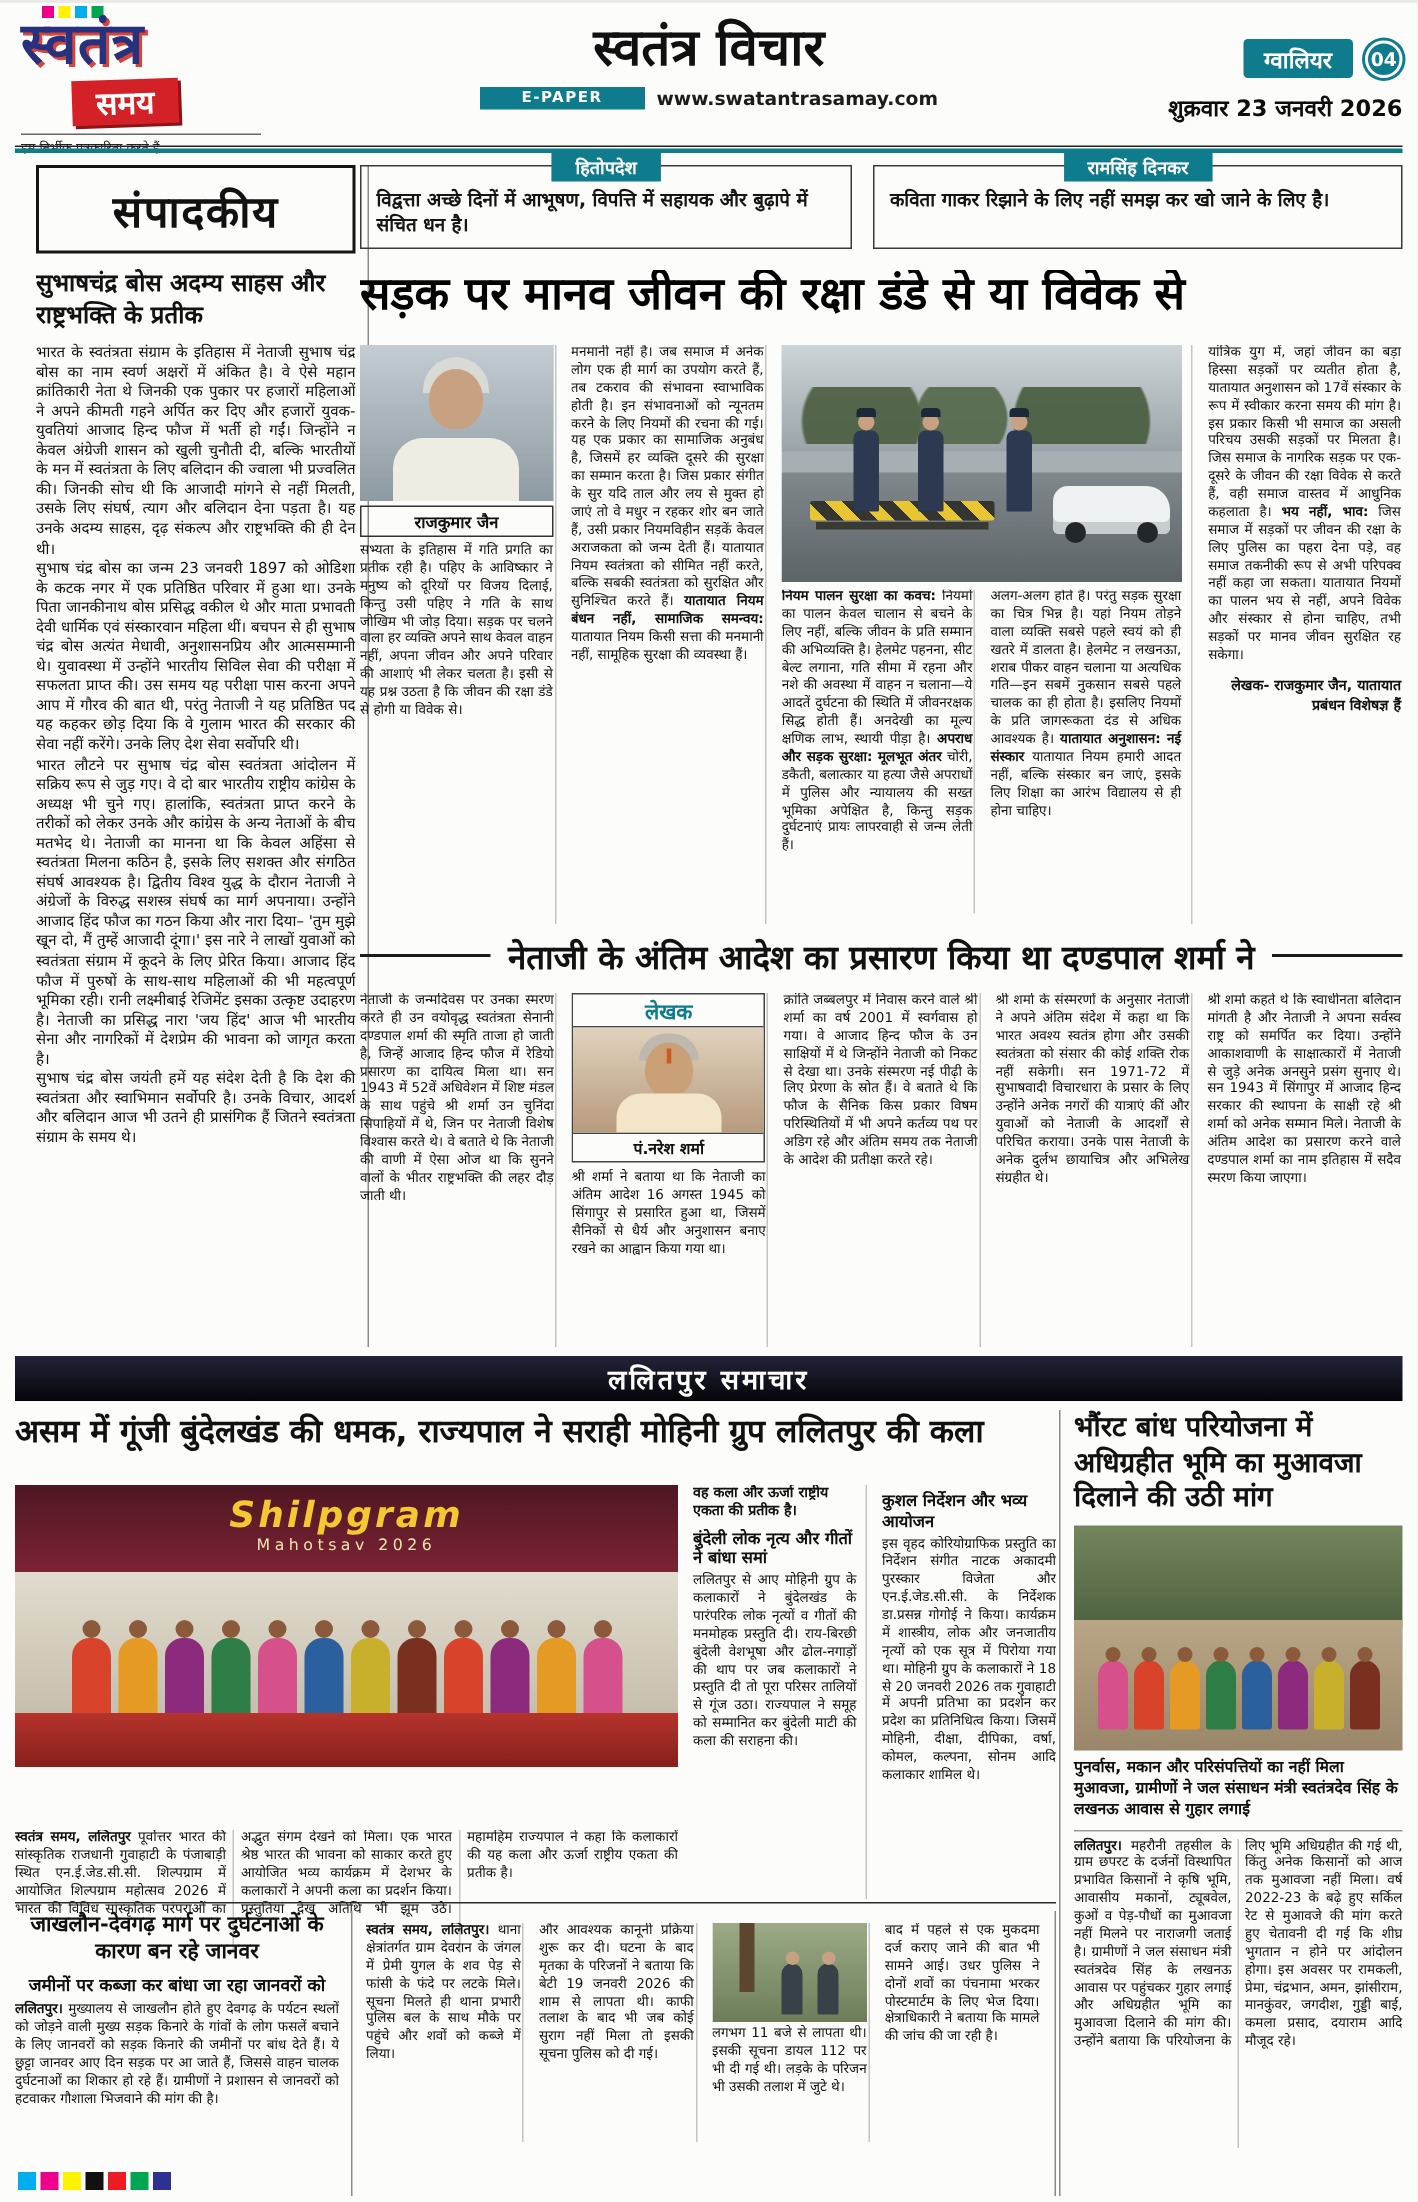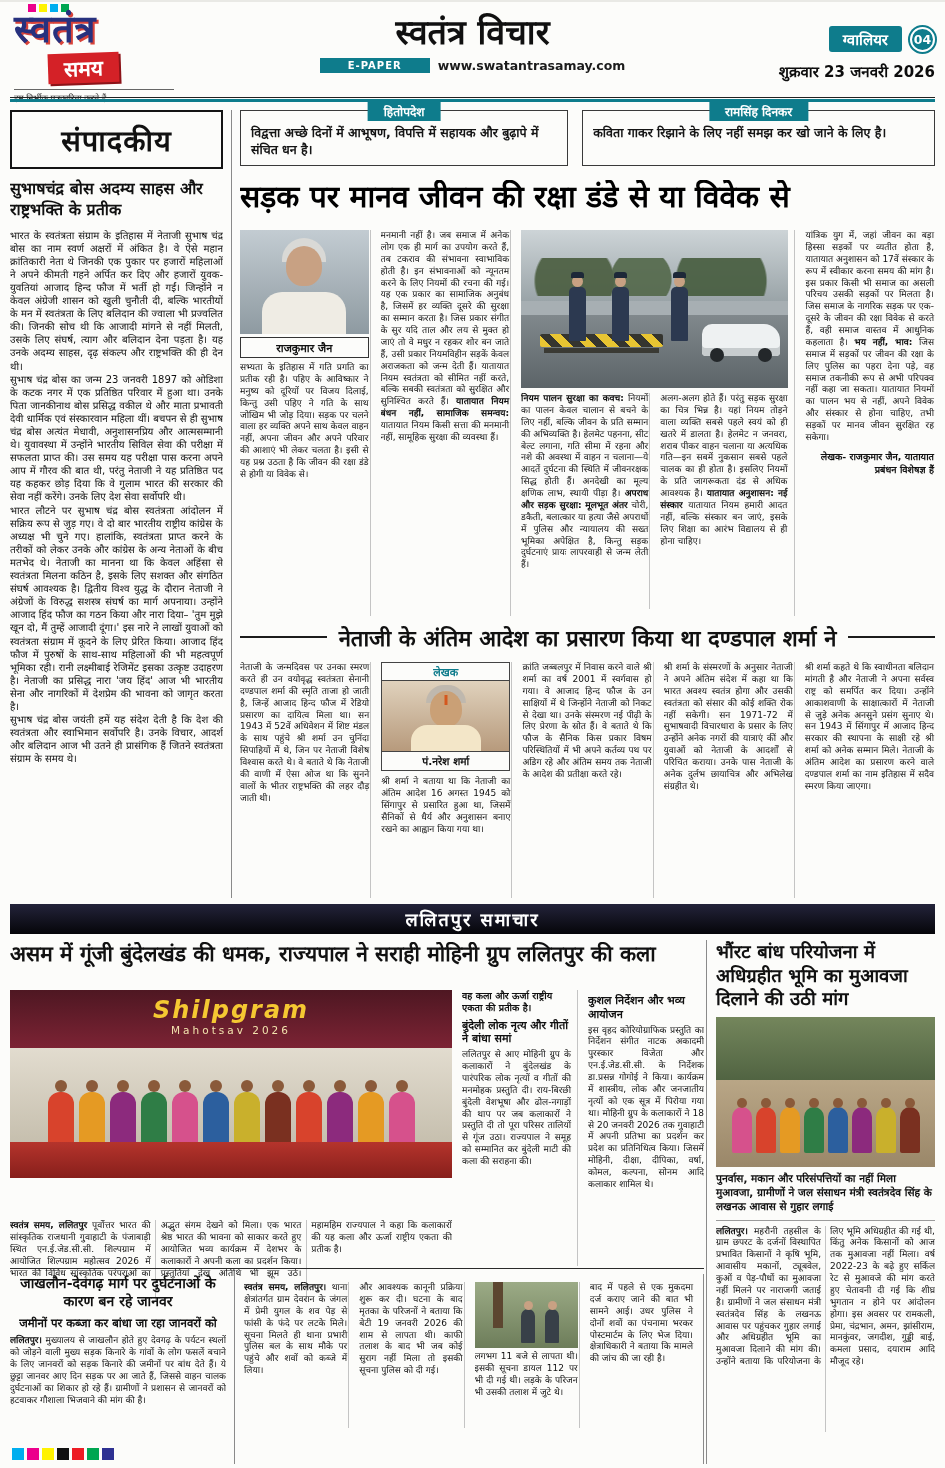--- a/index.html
+++ b/index.html
@@ -52,21 +52,21 @@
   .cols > .col:last-child,.cols > .colwide:last-child{border-right:none}
   .colwide{flex:2.08;border-right:1px solid #c4c4c4;padding-right:6px;overflow:hidden}
   .subhead{font-weight:bold}
   .byline{font-weight:bold;text-align:right;margin-top:6px;font-size:9.5px}
   .caption-box{border:1px solid #333;text-align:center;font-size:11px;font-weight:bold;padding:2px;margin-top:3px}
 
   .a2-headrow{display:flex;align-items:center;gap:12px}
   .a2-headrow .rule{flex:1;height:2px;background:#1c1c1c}
   .a2-head{font-size:22px;font-weight:900;white-space:nowrap}
   .author-box{border:1px solid #444;margin-bottom:5px}
-  .author-tab{text-align:center;color:#0e7c8c;font-weight:bold;font-size:11px;border-bottom:1px solid #444;padding:1px}
+  .author-tab{text-align:center;color:#0e7c8c;font-weight:bold;font-size:14px;border-bottom:1px solid #444;padding:1px}
   .author-cap{text-align:center;font-weight:bold;font-size:10.5px;padding:2px;border-top:1px solid #444}
 
   
   .band{background:linear-gradient(180deg,#23233a,#050509);color:#fff;display:flex;align-items:center;justify-content:center;font-size:18px;font-weight:bold;letter-spacing:2px}
 
   
   .photo{position:relative;overflow:hidden;background:#a7afb3}
   .p-layer{position:absolute}
   .portrait-bg{inset:0;background:linear-gradient(180deg,#c3ccd2,#8e9aa1)}
   .sil-hair{left:50%;transform:translateX(-50%);top:8px;width:44px;height:24px;border-radius:22px 22px 0 0;background:#d9d9d6}
@@ -155,21 +155,21 @@
   <div class="abs edition" style="left:700px;top:24px;width:235px">
     <div class="ed-row">
       <span class="city-pill">ग्वालियर</span>
       <span class="page-circle">04</span>
     </div>
     <div class="date-line">शुक्रवार 23 जनवरी 2026</div>
   </div>
 
   <div class="abs hdr-rule" style="left:10px;top:95px;width:925px"></div>
 
-  <aside class="abs editorial" style="left:10px;top:108px;width:222px;height:788px">
+  <aside class="abs editorial" style="left:24px;top:108px;width:222px;height:788px">
     <div class="edi-titlebox">संपादकीय</div>
     <h2 class="edi-headline">सुभाषचंद्र बोस अदम्य साहस और राष्ट्रभक्ति के प्रतीक</h2>
     <div class="edi-body">भारत के स्वतंत्रता संग्राम के इतिहास में नेताजी सुभाष चंद्र बोस का नाम स्वर्ण अक्षरों में अंकित है। वे ऐसे महान क्रांतिकारी नेता थे जिनकी एक पुकार पर हजारों महिलाओं ने अपने कीमती गहने अर्पित कर दिए और हजारों युवक-युवतियां आजाद हिन्द फौज में भर्ती हो गईं। जिन्होंने न केवल अंग्रेजी शासन को खुली चुनौती दी, बल्कि भारतीयों के मन में स्वतंत्रता के लिए बलिदान की ज्वाला भी प्रज्वलित की। जिनकी सोच थी कि आजादी मांगने से नहीं मिलती, उसके लिए संघर्ष, त्याग और बलिदान देना पड़ता है। यह उनके अदम्य साहस, दृढ़ संकल्प और राष्ट्रभक्ति की ही देन थी।
 सुभाष चंद्र बोस का जन्म 23 जनवरी 1897 को ओडिशा के कटक नगर में एक प्रतिष्ठित परिवार में हुआ था। उनके पिता जानकीनाथ बोस प्रसिद्ध वकील थे और माता प्रभावती देवी धार्मिक एवं संस्कारवान महिला थीं। बचपन से ही सुभाष चंद्र बोस अत्यंत मेधावी, अनुशासनप्रिय और आत्मसम्मानी थे। युवावस्था में उन्होंने भारतीय सिविल सेवा की परीक्षा में सफलता प्राप्त की। उस समय यह परीक्षा पास करना अपने आप में गौरव की बात थी, परंतु नेताजी ने यह प्रतिष्ठित पद यह कहकर छोड़ दिया कि वे गुलाम भारत की सरकार की सेवा नहीं करेंगे। उनके लिए देश सेवा सर्वोपरि थी।
 भारत लौटने पर सुभाष चंद्र बोस स्वतंत्रता आंदोलन में सक्रिय रूप से जुड़ गए। वे दो बार भारतीय राष्ट्रीय कांग्रेस के अध्यक्ष भी चुने गए। हालांकि, स्वतंत्रता प्राप्त करने के तरीकों को लेकर उनके और कांग्रेस के अन्य नेताओं के बीच मतभेद थे। नेताजी का मानना था कि केवल अहिंसा से स्वतंत्रता मिलना कठिन है, इसके लिए सशक्त और संगठित संघर्ष आवश्यक है। द्वितीय विश्व युद्ध के दौरान नेताजी ने अंग्रेजों के विरुद्ध सशस्त्र संघर्ष का मार्ग अपनाया। उन्होंने आजाद हिंद फौज का गठन किया और नारा दिया– 'तुम मुझे खून दो, मैं तुम्हें आजादी दूंगा।' इस नारे ने लाखों युवाओं को स्वतंत्रता संग्राम में कूदने के लिए प्रेरित किया। आजाद हिंद फौज में पुरुषों के साथ-साथ महिलाओं की भी महत्वपूर्ण भूमिका रही। रानी लक्ष्मीबाई रेजिमेंट इसका उत्कृष्ट उदाहरण है। नेताजी का प्रसिद्ध नारा 'जय हिंद' आज भी भारतीय सेना और नागरिकों में देशप्रेम की भावना को जागृत करता है।
 सुभाष चंद्र बोस जयंती हमें यह संदेश देती है कि देश की स्वतंत्रता और स्वाभिमान सर्वोपरि है। उनके विचार, आदर्श और बलिदान आज भी उतने ही प्रासंगिक हैं जितने स्वतंत्रता संग्राम के समय थे।</div>
   </aside>
 
   <div class="abs quotes" style="left:240px;top:108px;width:695px">
     <div class="quote-box">
@@ -212,21 +212,21 @@
         <div class="p-layer t-car"></div>
       </div>
       <div class="cols" style="margin-top:5px;height:216px">
         <div class="col small jt">
           <span class="subhead">नियम पालन सुरक्षा का कवच:</span>
           <span>नियमों का पालन केवल चालान से बचने के लिए नहीं, बल्कि जीवन के प्रति सम्मान की अभिव्यक्ति है। हेलमेट पहनना, सीट बेल्ट लगाना, गति सीमा में रहना और नशे की अवस्था में वाहन न चलाना—ये आदतें दुर्घटना की स्थिति में जीवनरक्षक सिद्ध होती हैं। अनदेखी का मूल्य क्षणिक लाभ, स्थायी पीड़ा है।</span>
           <span class="subhead">अपराध और सड़क सुरक्षा: मूलभूत अंतर</span>
           <span>चोरी, डकैती, बलात्कार या हत्या जैसे अपराधों में पुलिस और न्यायालय की सख्त भूमिका अपेक्षित है, किन्तु सड़क दुर्घटनाएं प्रायः लापरवाही से जन्म लेती हैं।</span>
         </div>
         <div class="col small jt">
-          <span>अलग-अलग होते हैं। परंतु सड़क सुरक्षा का चित्र भिन्न है। यहां नियम तोड़ने वाला व्यक्ति सबसे पहले स्वयं को ही खतरे में डालता है। हेलमेट न जनवरा, शराब पीकर वाहन चलाना या अत्यधिक गति—इन सबमें नुकसान सबसे पहले चालक का ही होता है। इसलिए नियमों के प्रति जागरूकता दंड से अधिक आवश्यक है।</span>
+          <span>अलग-अलग होते हैं। परंतु सड़क सुरक्षा का चित्र भिन्न है। यहां नियम तोड़ने वाला व्यक्ति सबसे पहले स्वयं को ही खतरे में डालता है। हेलमेट न लखनऊा, शराब पीकर वाहन चलाना या अत्यधिक गति—इन सबमें नुकसान सबसे पहले चालक का ही होता है। इसलिए नियमों के प्रति जागरूकता दंड से अधिक आवश्यक है।</span>
           <span class="subhead">यातायात अनुशासन: नई संस्कार</span>
           <span>यातायात नियम हमारी आदत नहीं, बल्कि संस्कार बन जाएं, इसके लिए शिक्षा का आरंभ विद्यालय से ही होना चाहिए।</span>
         </div>
       </div>
     </div>
     <div class="col">
       <p class="small jt">
         <span>यांत्रिक युग में, जहां जीवन का बड़ा हिस्सा सड़कों पर व्यतीत होता है, यातायात अनुशासन को 17वें संस्कार के रूप में स्वीकार करना समय की मांग है। इस प्रकार किसी भी समाज का असली परिचय उसकी सड़कों पर मिलता है। जिस समाज के नागरिक सड़क पर एक-दूसरे के जीवन की रक्षा विवेक से करते हैं, वही समाज वास्तव में आधुनिक कहलाता है।</span>
         <span class="subhead">भय नहीं, भाव:</span>
         <span>जिस समाज में सड़कों पर जीवन की रक्षा के लिए पुलिस का पहरा देना पड़े, वह समाज तकनीकी रूप से अभी परिपक्व नहीं कहा जा सकता। यातायात नियमों का पालन भय से नहीं, अपने विवेक और संस्कार से होना चाहिए, तभी सड़कों पर मानव जीवन सुरक्षित रह सकेगा।</span>

